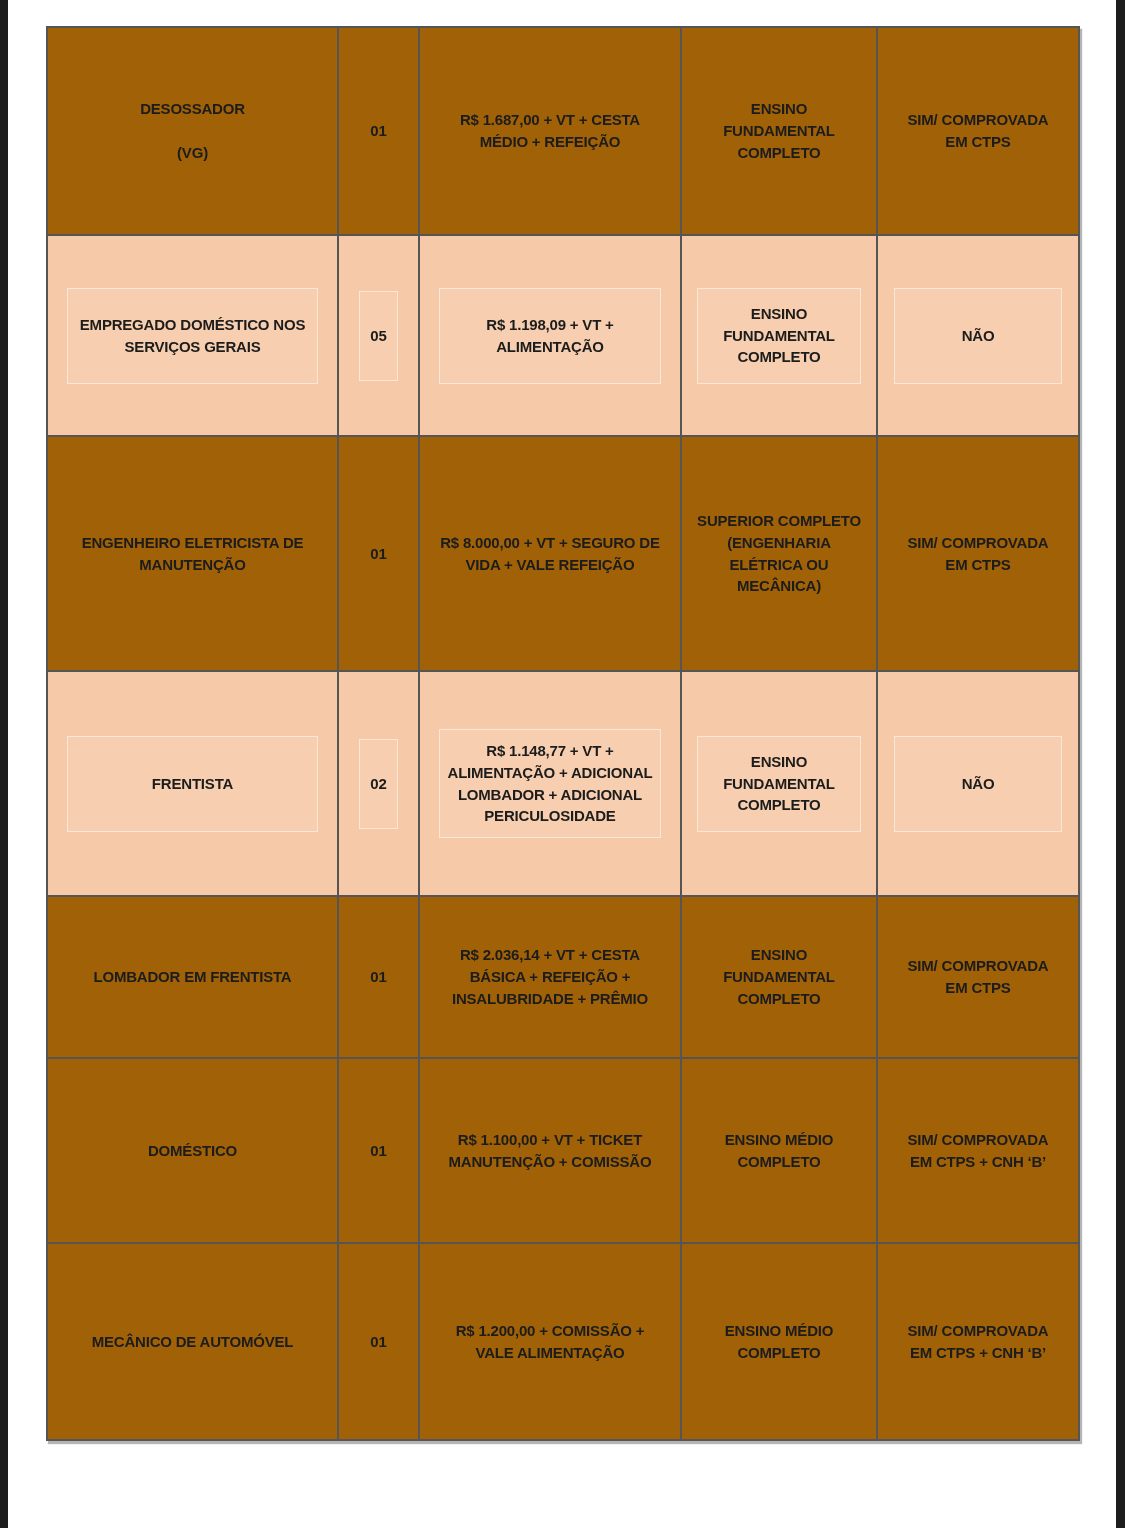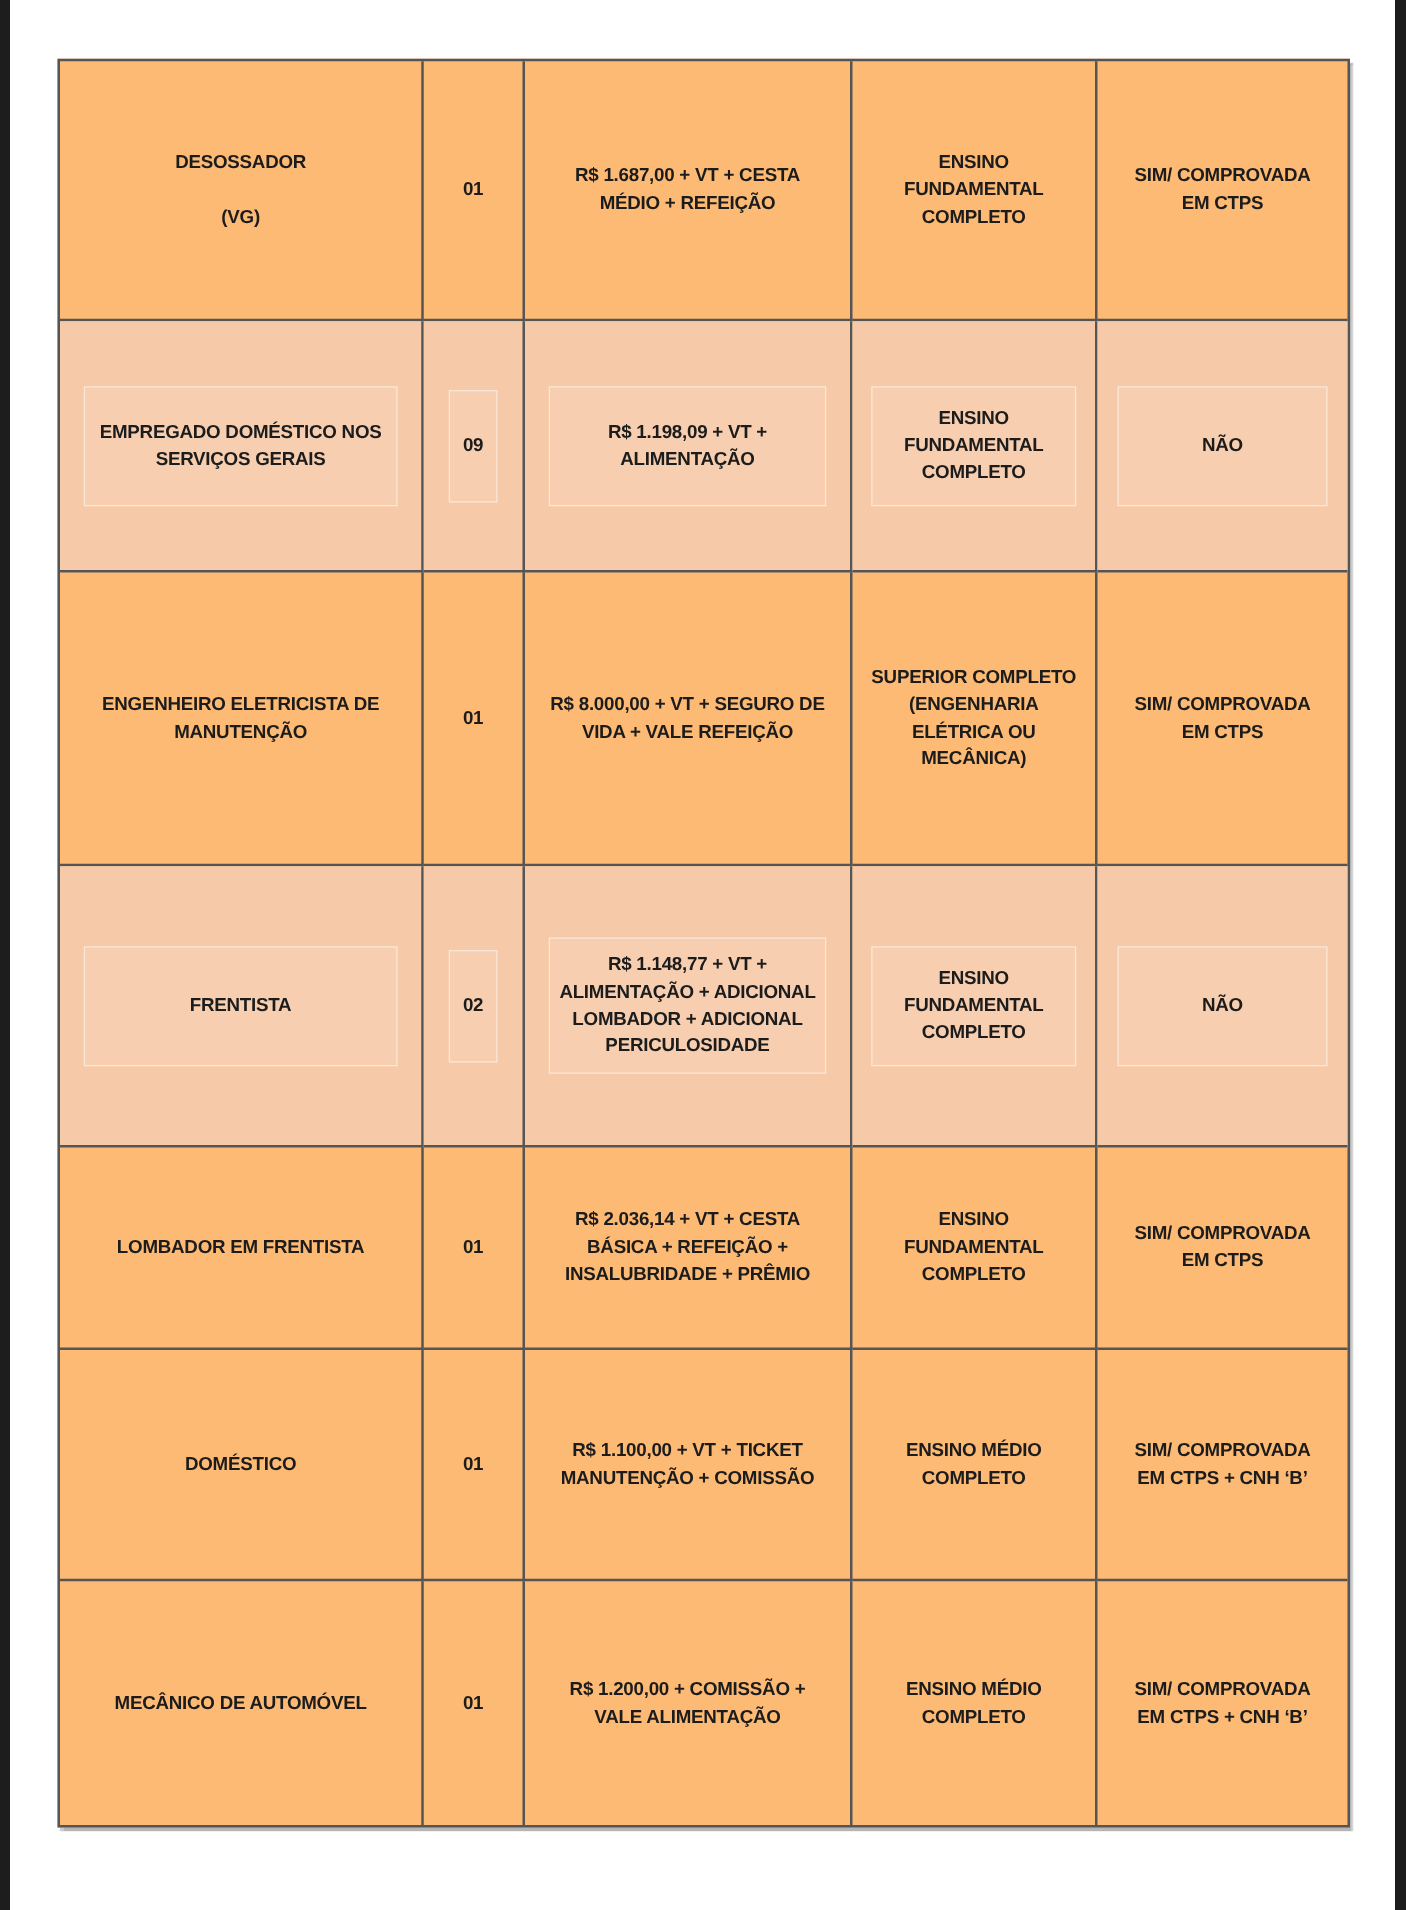--- a/index.html
+++ b/index.html
@@ -17,28 +17,28 @@
   }
   .edge {
     position: absolute; top: 0; height: 100%;
     background: var(--edge-color, #1d1d1d);
   }
   .edge--left  { left: 0;  width: 8px; }
   .edge--right { right: 0; width: 9px; }
 
   .vacancy-table {
     position: absolute;
-    left: 46px; top: 47px;
+    left: 46px; top: 26px;
     width: 1030px;
     display: grid;
     grid-template-columns: 291px 81px 262px 196px 200px;
     grid-template-rows: 208px 201px 235px 225px 162px 185px 195px;
     border: 2px solid var(--border-color, #555555);
     box-shadow: 2px 3px 1px rgba(90,90,90,0.45);
-    background: #fdba74;
+    background: #a16207;
   }
   .row { display: contents; }
   .cell {
     box-sizing: border-box;
     width: 100%; height: 100%;
     display: flex; align-items: center; justify-content: center;
     border-right: 2px solid var(--border-color, #555555);
     border-bottom: 2px solid var(--border-color, #555555);
     padding: 10px 14px;
     text-align: center;
@@ -75,21 +75,21 @@
   <div class="edge edge--right"></div>
   <div class="vacancy-table">
       <div class="row"><div class="cell col-position"><div class="txt">DESOSSADOR
 
 (VG)</div></div><div class="cell col-vacancies"><div class="txt">01</div></div><div class="cell col-salary"><div class="txt">R$ 1.687,00 + VT + CESTA
 MÉDIO + REFEIÇÃO</div></div><div class="cell col-education"><div class="txt">ENSINO
 FUNDAMENTAL
 COMPLETO</div></div><div class="cell col-experience"><div class="txt">SIM/ COMPROVADA
 EM CTPS</div></div></div>
       <div class="row row--highlight"><div class="cell col-position cell--highlight"><div class="hl-box">EMPREGADO DOMÉSTICO NOS
-SERVIÇOS GERAIS</div></div><div class="cell col-vacancies cell--highlight"><div class="hl-box">09</div></div><div class="cell col-salary cell--highlight"><div class="hl-box">R$ 1.198,09 + VT +
+SERVIÇOS GERAIS</div></div><div class="cell col-vacancies cell--highlight"><div class="hl-box">05</div></div><div class="cell col-salary cell--highlight"><div class="hl-box">R$ 1.198,09 + VT +
 ALIMENTAÇÃO</div></div><div class="cell col-education cell--highlight"><div class="hl-box">ENSINO
 FUNDAMENTAL
 COMPLETO</div></div><div class="cell col-experience cell--highlight"><div class="hl-box">NÃO</div></div></div>
       <div class="row"><div class="cell col-position"><div class="txt">ENGENHEIRO ELETRICISTA DE
 MANUTENÇÃO</div></div><div class="cell col-vacancies"><div class="txt">01</div></div><div class="cell col-salary"><div class="txt">R$ 8.000,00 + VT + SEGURO DE
 VIDA + VALE REFEIÇÃO</div></div><div class="cell col-education"><div class="txt">SUPERIOR COMPLETO
 (ENGENHARIA
 ELÉTRICA OU
 MECÂNICA)</div></div><div class="cell col-experience"><div class="txt">SIM/ COMPROVADA
 EM CTPS</div></div></div>

